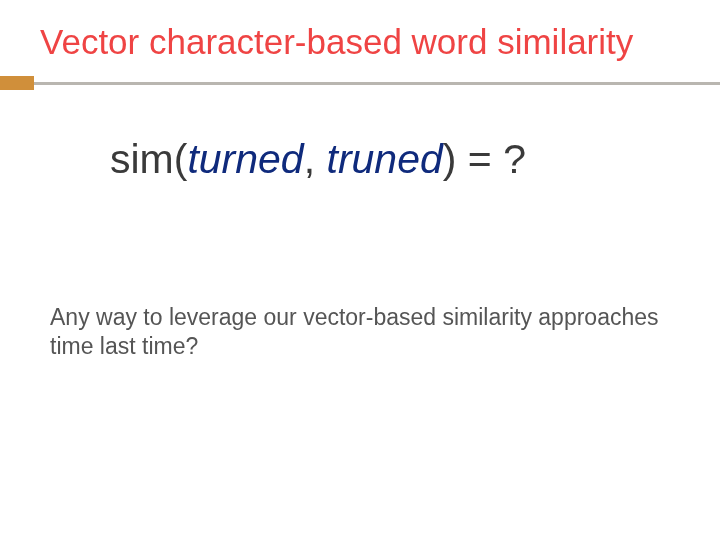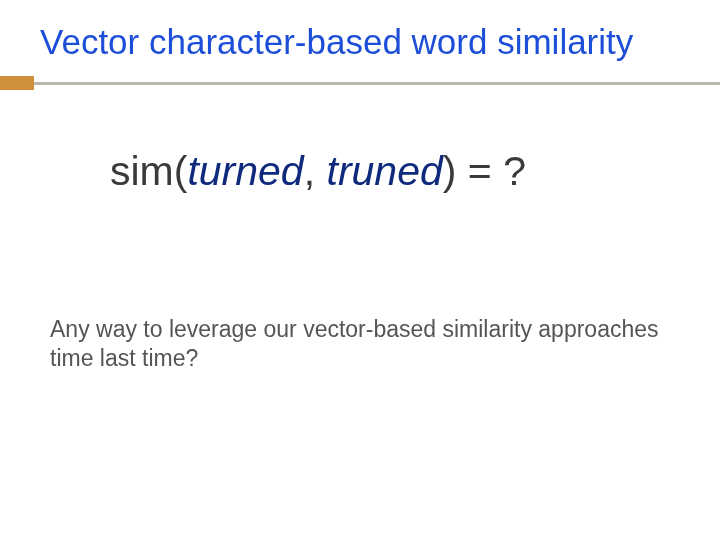--- a/index.html
+++ b/index.html
@@ -1,35 +1,35 @@
 <!DOCTYPE html>
 <html><head>
 <meta charset="utf-8">
 <style>
   * { margin: 0; padding: 0; box-sizing: border-box; }
   html, body { width: 720px; height: 540px; background: #fff; font-family: Arial, Helvetica, sans-serif; color: #4a4a4a; }
   .slide { width: 720px; height: 540px; position: relative; padding: 22px 0 0 0; }
   .title {
     font-size: 35px;
     font-weight: 400;
-    color: #1d4ed8;
+    color: #ef4444;
     line-height: 1.15;
     padding: 0 40px 8px 40px;
   }
   .rule-wrap { position: relative; height: 14px; margin-top: 6px; }
   .rule-grey {
     position: absolute; left: 0; right: 0; top: 6px;
     height: 3px; background: #b9b6b0;
   }
   .rule-accent {
     position: absolute; left: 0; top: 0;
     width: 34px; height: 14px; background: #d08f3a;
   }
   .formula {
-    margin-top: 58px;
+    margin-top: 46px;
     padding-left: 110px;
     font-size: 41px;
     color: #3a3a3a;
     font-weight: 400;
   }
   .formula .fn { font-style: normal; }
   .formula .arg { font-style: italic; color: #0f2a7c; }
   .formula .punct { font-style: normal; color: #3a3a3a; }
   .body {
     margin-top: 120px;

